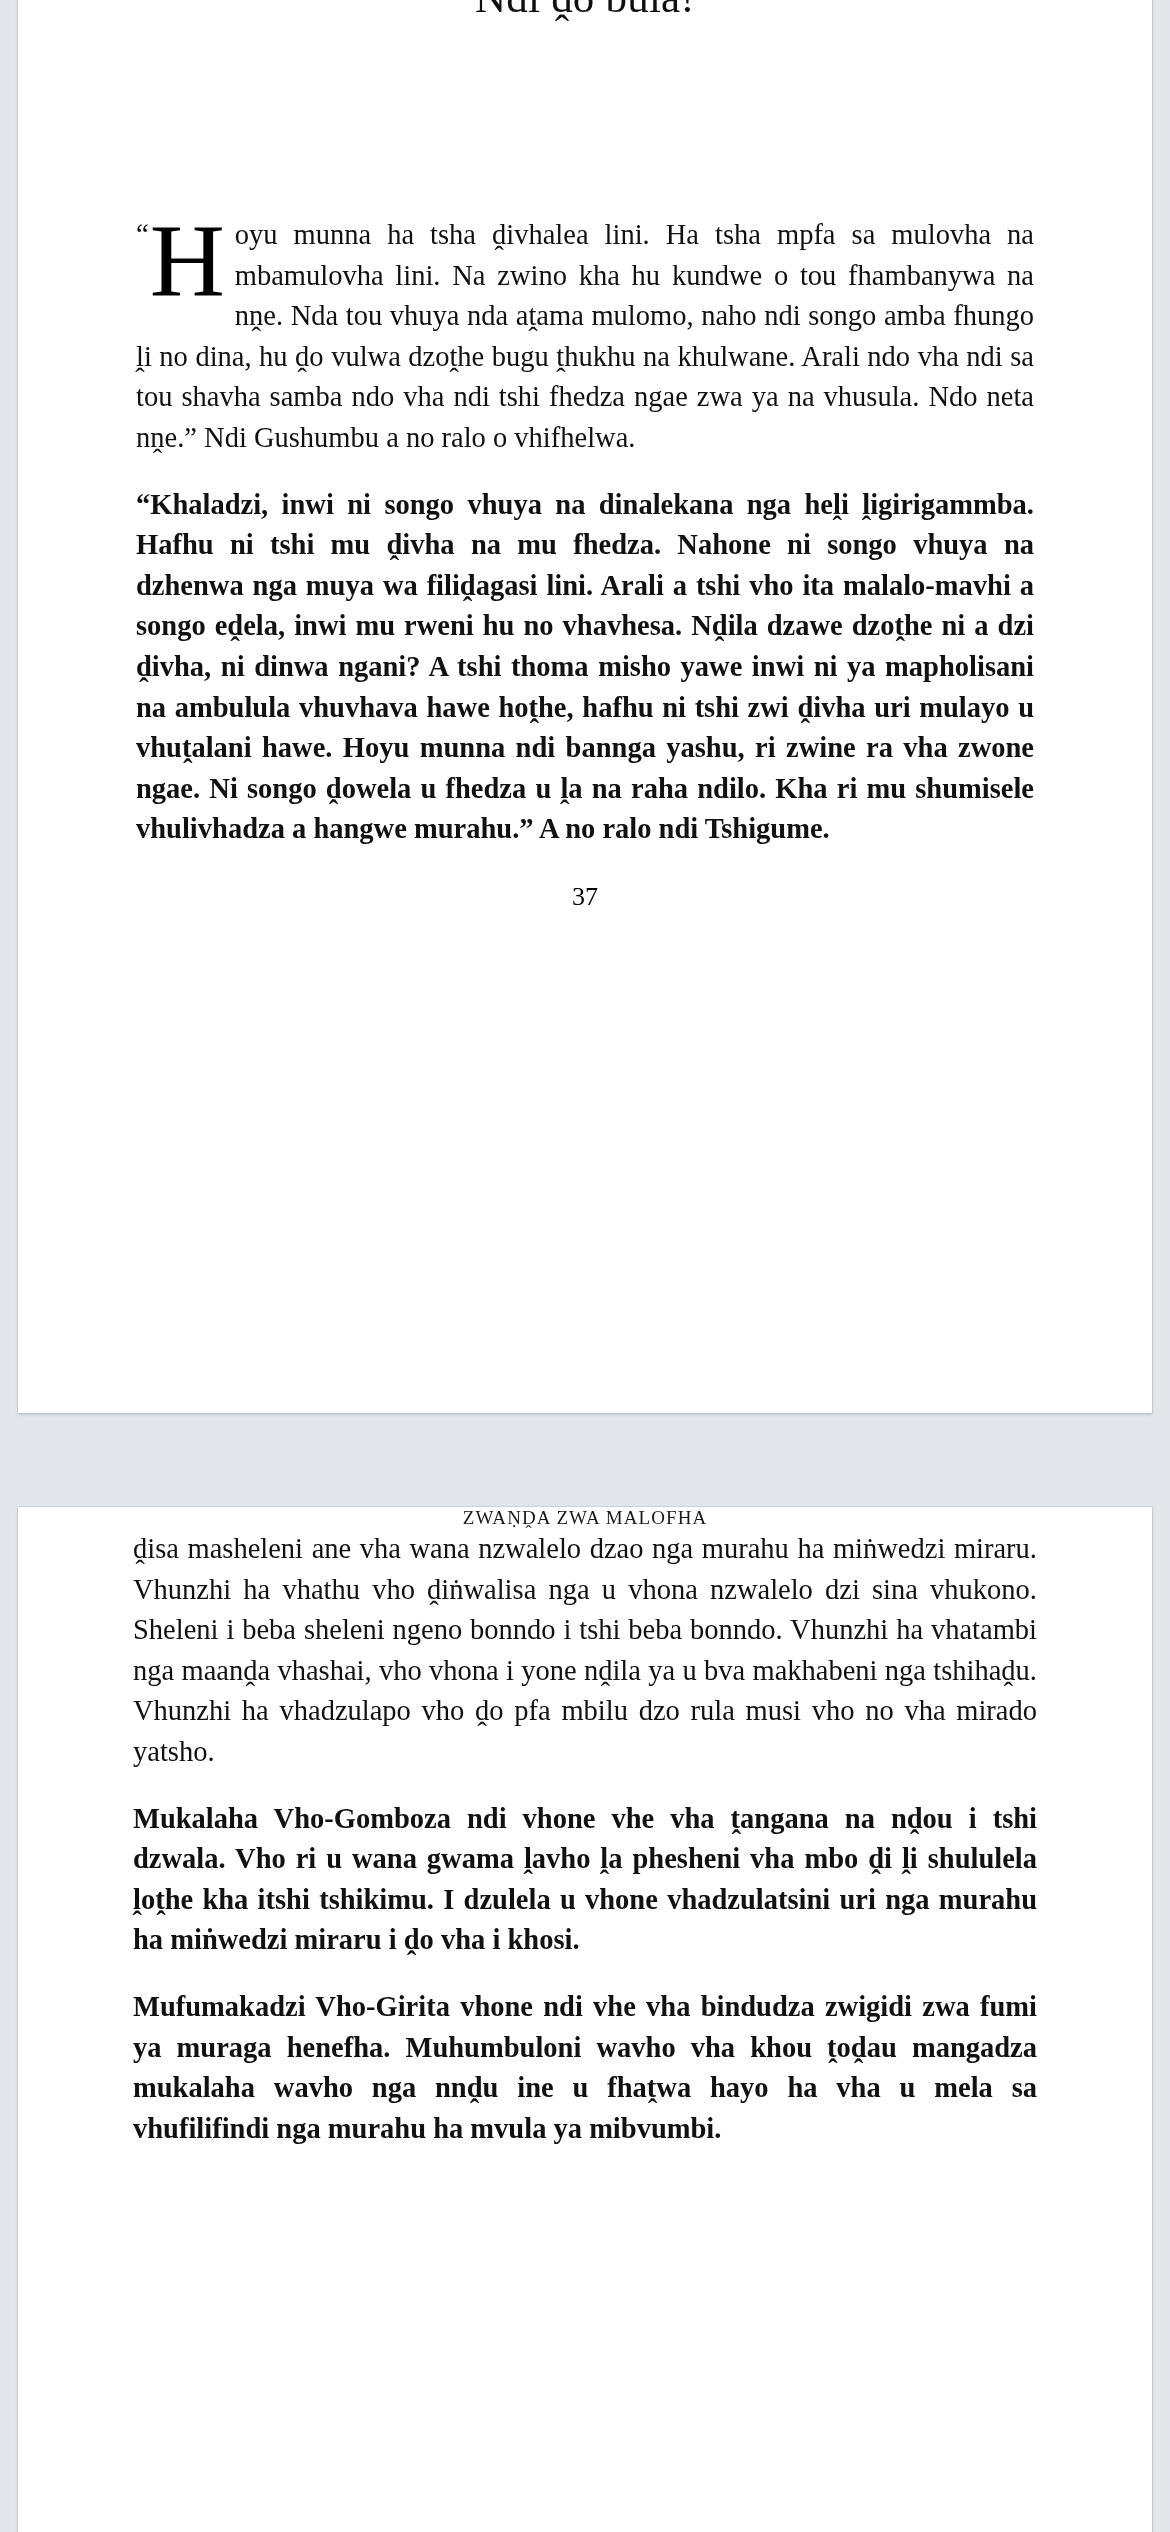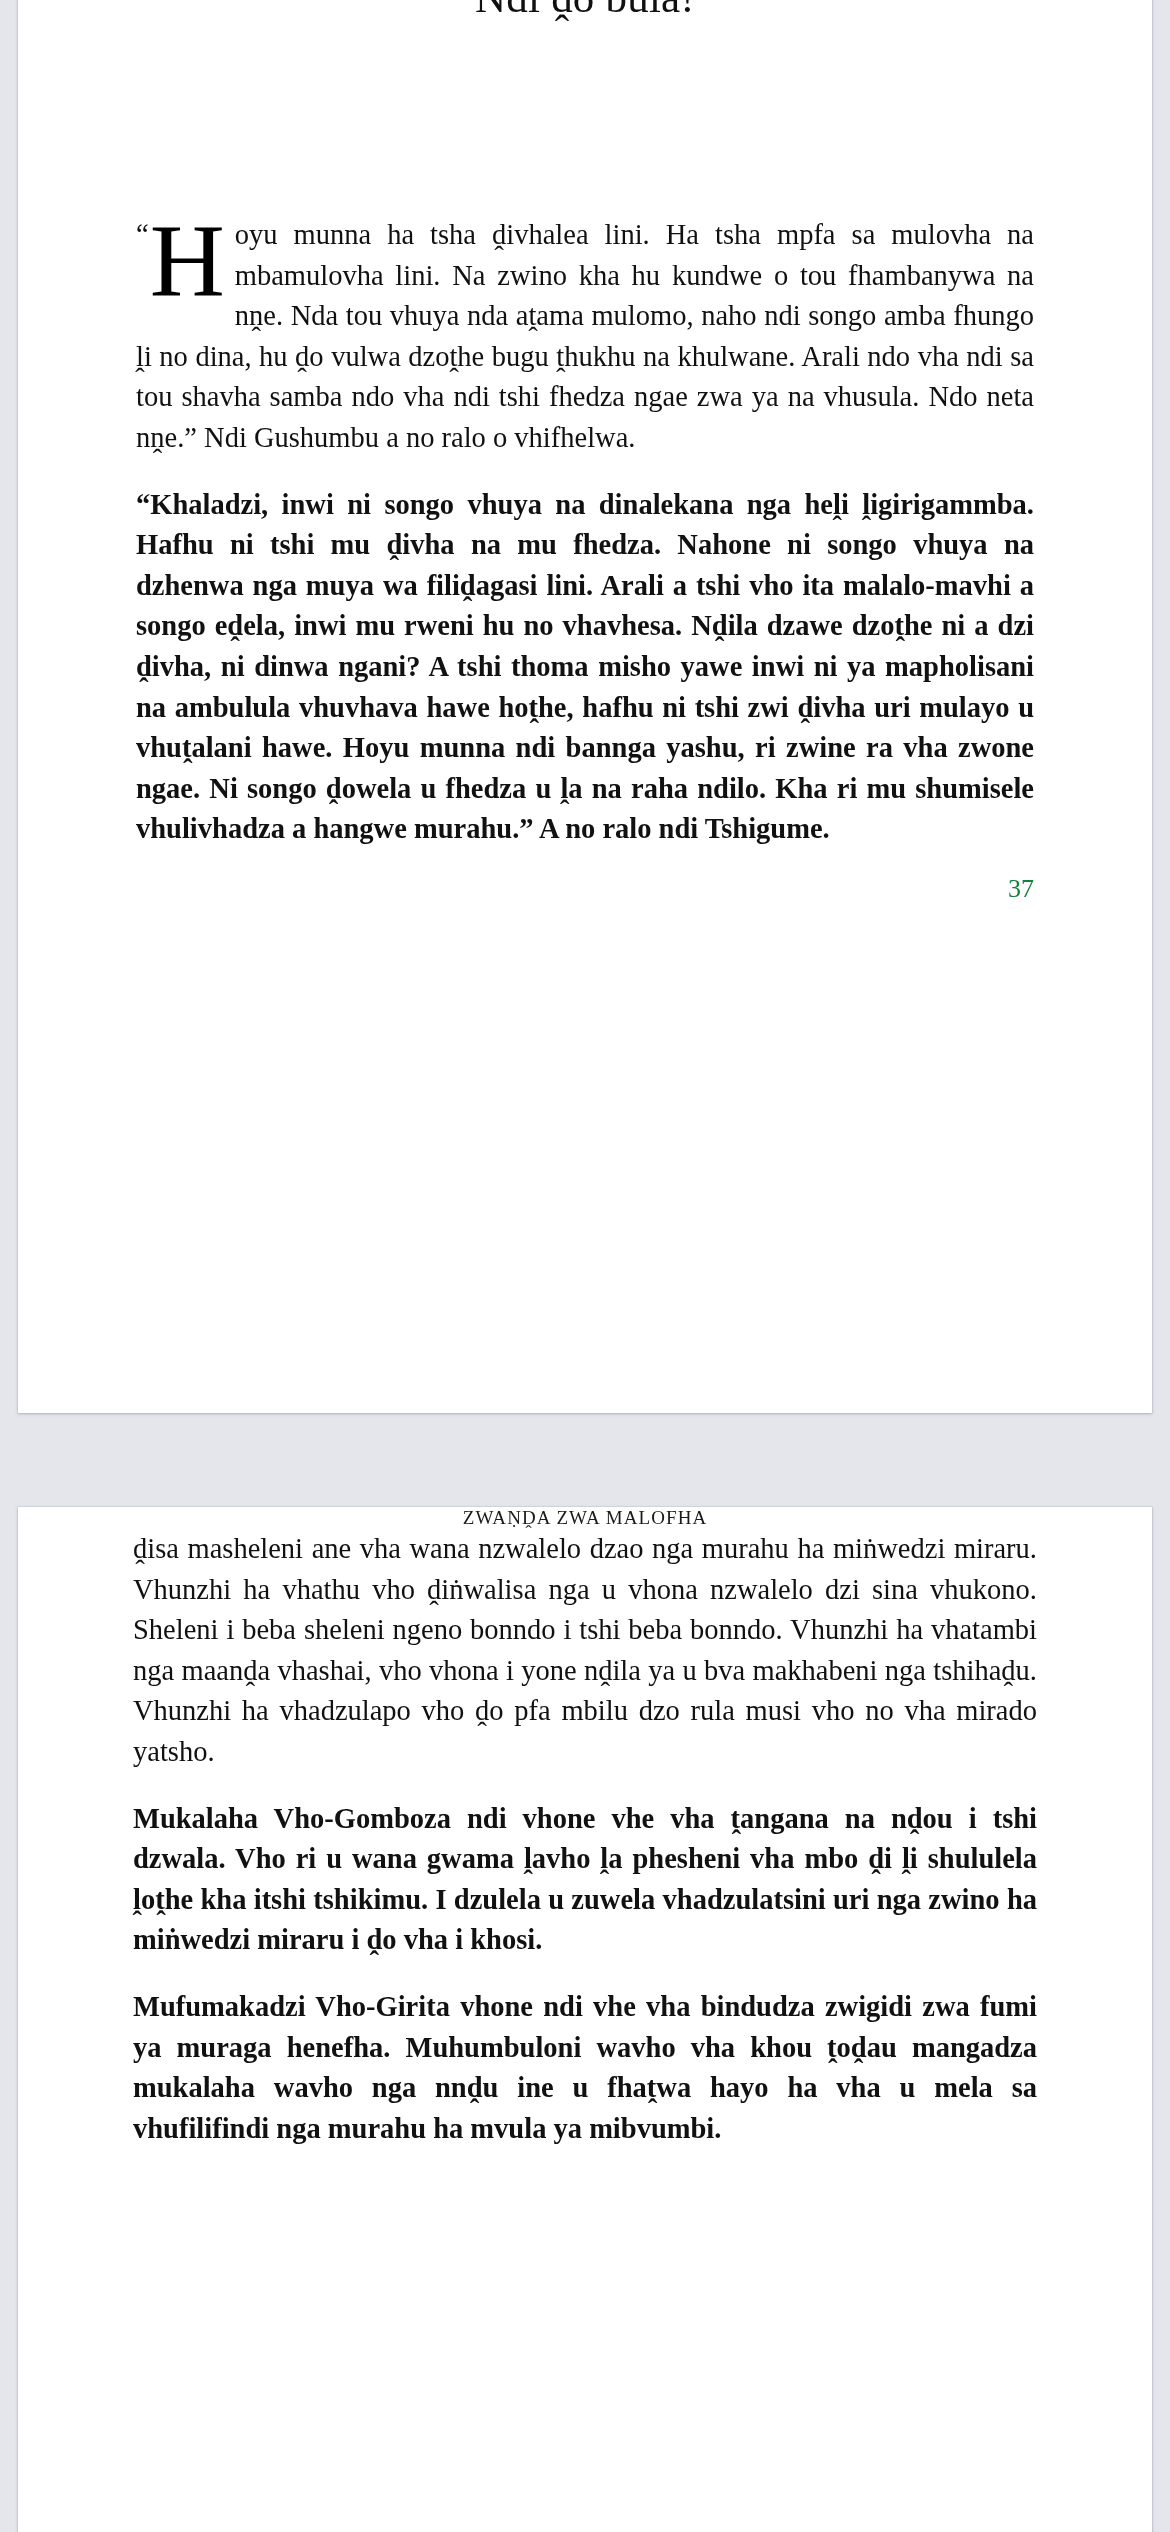--- a/index.html
+++ b/index.html
@@ -86,24 +86,24 @@
   .dropcap-para .dropcap {
     float: left;
     font-size: 104px;
     line-height: 83px;
     padding: 4px 10px 0 0;
     font-weight: 400;
     color: #000;
   }
 
   .page-number {
-    text-align: right;
+    text-align: center;
     font-size: 26px;
-    color: #15803d;
-    margin-top: 24px;
+    color: #000000;
+    margin-top: 32px;
   }
 
   #page-2 .first-para { }
 </style>
 </head>
 <body>
 
 <div id="viewer">
 
   <div class="page" id="page-1">
@@ -132,21 +132,21 @@
 
     <div class="running-head">ZWAṆḒA ZWA MALOFHA</div>
 
     <div class="body-text first-para">
 
       <p class="para">
         <span>ḓisa masheleni ane vha wana nzwalelo dzao nga murahu ha miṅwedzi miraru.  Vhunzhi ha vhathu vho ḓiṅwalisa nga u vhona nzwalelo dzi sina vhukono.   Sheleni i beba sheleni ngeno bonndo i tshi beba bonndo.  Vhunzhi ha vhatambi nga maanḓa vhashai, vho vhona i yone nḓila ya u bva makhabeni nga tshihaḓu.  Vhunzhi ha vhadzulapo vho ḓo pfa mbilu dzo rula musi vho no vha mirado yatsho.</span>
       </p>
 
       <p class="para">
-        <span>Mukalaha Vho-Gomboza ndi vhone vhe vha ṱangana na nḓou i tshi dzwala.  Vho ri u wana gwama ḽavho ḽa phesheni vha mbo ḓi ḽi shululela ḽoṱhe kha itshi tshikimu.  I dzulela u zuwela vhadzulatsini uri nga zwino ha miṅwedzi miraru i ḓo vha i khosi.</span>
+        <span>Mukalaha Vho-Gomboza ndi vhone vhe vha ṱangana na nḓou i tshi dzwala.  Vho ri u wana gwama ḽavho ḽa phesheni vha mbo ḓi ḽi shululela ḽoṱhe kha itshi tshikimu.  I dzulela u vhone vhadzulatsini uri nga murahu ha miṅwedzi miraru i ḓo vha i khosi.</span>
       </p>
 
       <p class="para">
         <span>Mufumakadzi Vho-Girita vhone ndi vhe vha bindudza zwigidi zwa fumi ya muraga henefha.  Muhumbuloni wavho vha khou ṱoḓau mangadza mukalaha wavho nga nnḓu ine u fhaṱwa hayo ha vha u mela sa vhufilifindi nga murahu ha mvula ya mibvumbi.</span>
       </p>
 
     </div>
   </div>
 
 </div>

